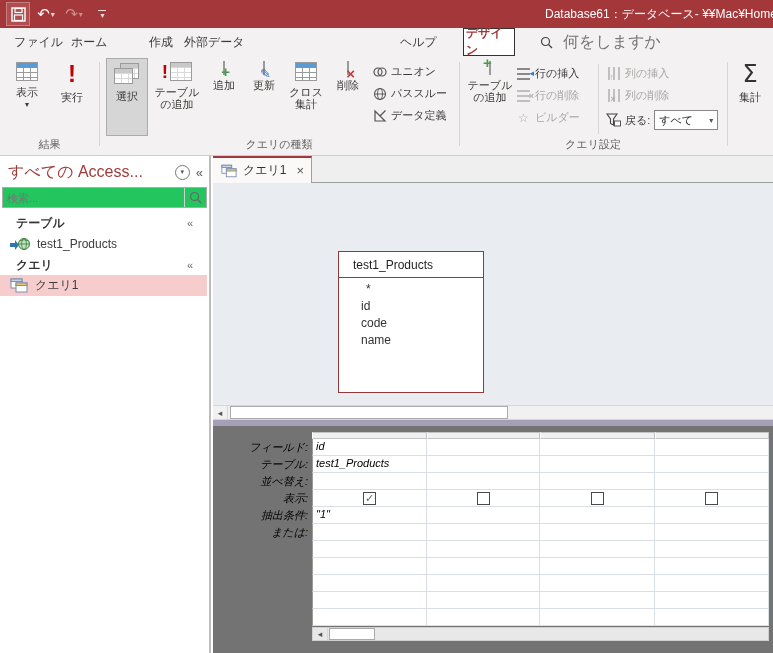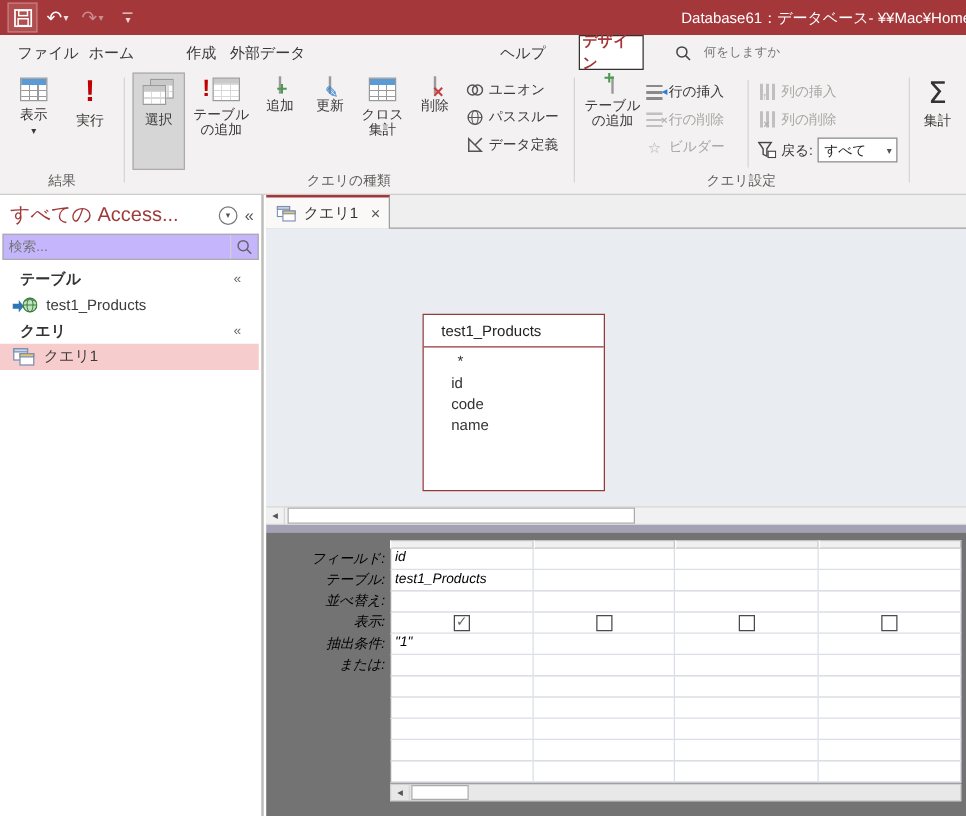--- a/index.html
+++ b/index.html
@@ -24,21 +24,21 @@
   .win-title { position:absolute; left:545px; top:0; right:0; height:28px; color:#fff; font-size:12px;
     display:flex; align-items:center; white-space:nowrap; overflow:hidden; }
 
   
   .tabrow { position:absolute; left:0; top:28px; width:773px; height:28px; background:#F3F1F1; }
   .rtab { position:absolute; top:0; height:28px; display:flex; align-items:center; font-size:12px;
     color:#3b3a39; padding:0 2px; cursor:default; }
   .rtab.active { background:#fff; border:1px solid #33302e; color:#A4373A; font-weight:bold;
     justify-content:center; }
   .tellme { position:absolute; left:540px; top:0; height:28px; display:flex; align-items:center; gap:10px; }
-  .tellme input { border:none; background:transparent; outline:none; font-size:10px; color:#444; width:150px;
+  .tellme input { border:none; background:transparent; outline:none; font-size:16px; color:#444; width:150px;
     font-family:inherit; }
 
   
   .ribbon { position:absolute; left:0; top:56px; width:773px; height:100px; background:#F3F1F1;
     border-bottom:1px solid #CFCDCB; }
   .rgroup { position:absolute; top:0; height:99px; }
   .rgroup .glabel { position:absolute; bottom:3px; left:0; right:0; text-align:center; font-size:11px;
     color:#605E5C; white-space:nowrap; }
   .gsep { position:absolute; top:6px; width:1px; height:84px; background:#D8D6D4; }
   .bigbtn { position:absolute; top:2px; display:flex; flex-direction:column; align-items:center;
@@ -89,21 +89,21 @@
 
   
   .navpane { position:absolute; left:0; top:156px; width:211px; height:497px; background:#fff;
     border-right:2px solid #BFBDBB; }
   .nav-head { position:absolute; left:0; top:2px; width:100%; height:28px; display:flex; align-items:center; }
   .nav-head .t { color:#9E3A38; font-size:16px; padding-left:8px; white-space:nowrap; overflow:hidden; flex:1; }
   .nav-head .circ { width:15px; height:15px; border:1px solid #777; border-radius:50%; display:flex;
     align-items:center; justify-content:center; font-size:7px; color:#555; margin-right:6px; }
   .nav-head .dbl { font-size:13px; color:#555; margin-right:6px; }
   .nav-search { position:absolute; left:2px; top:31px; width:205px; height:21px; border:1px solid #ABABAB;
-    background:#c4b5fd; display:flex; align-items:center;justify-content:center; }
+    background:#22c55e; display:flex; align-items:center;justify-content:center; }
   .nav-search input { flex:1; border:none; outline:none; font-size:11px; color:#555; padding-left:4px;
     font-family:inherit; background:transparent; }
   .nav-search .mg { width:22px; height:100%; border-left:1px solid #D0D0D0; display:flex;
     align-items:center; justify-content:center; }
   .nav-sec { position:absolute; left:0; width:100%; height:20px; display:flex; align-items:center;
     font-size:12px; font-weight:bold; color:#333; padding:0 16px; }
   .nav-sec .dbl { margin-left:auto; font-size:11px; color:#666; font-weight:normal; }
   .nav-item { position:absolute; left:0; width:207px; height:21px; display:flex; align-items:center;
     font-size:12px; color:#3b3b3b; padding-left:10px; gap:7px; }
   .nav-item.sel { background:#F7CCCC; }

